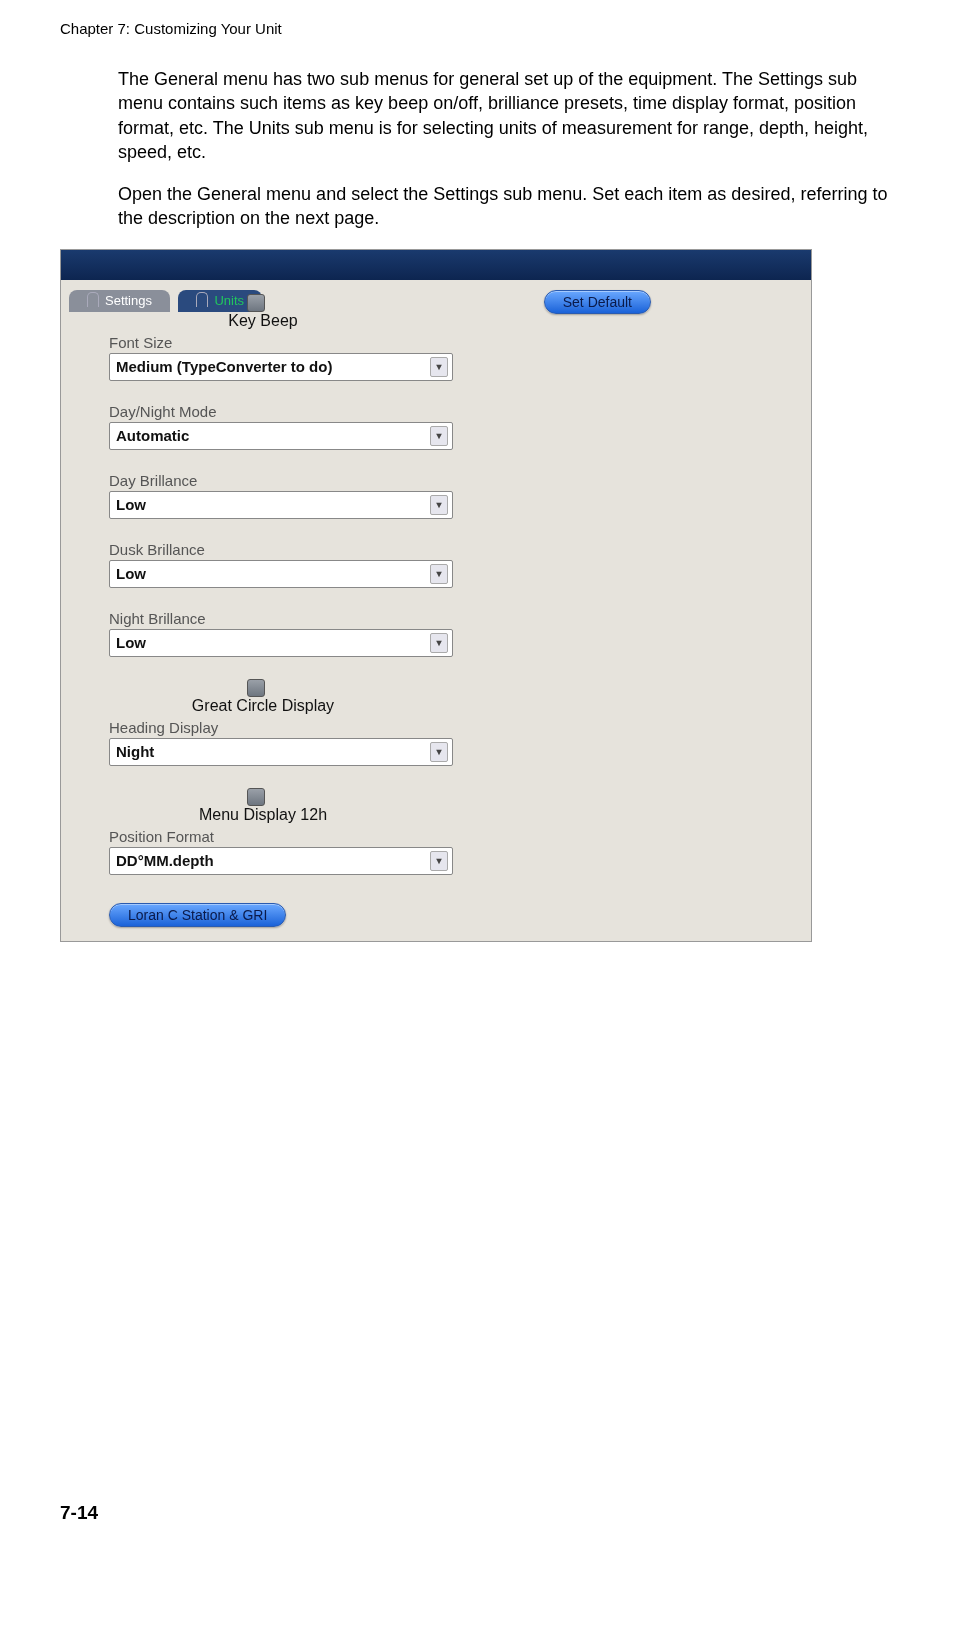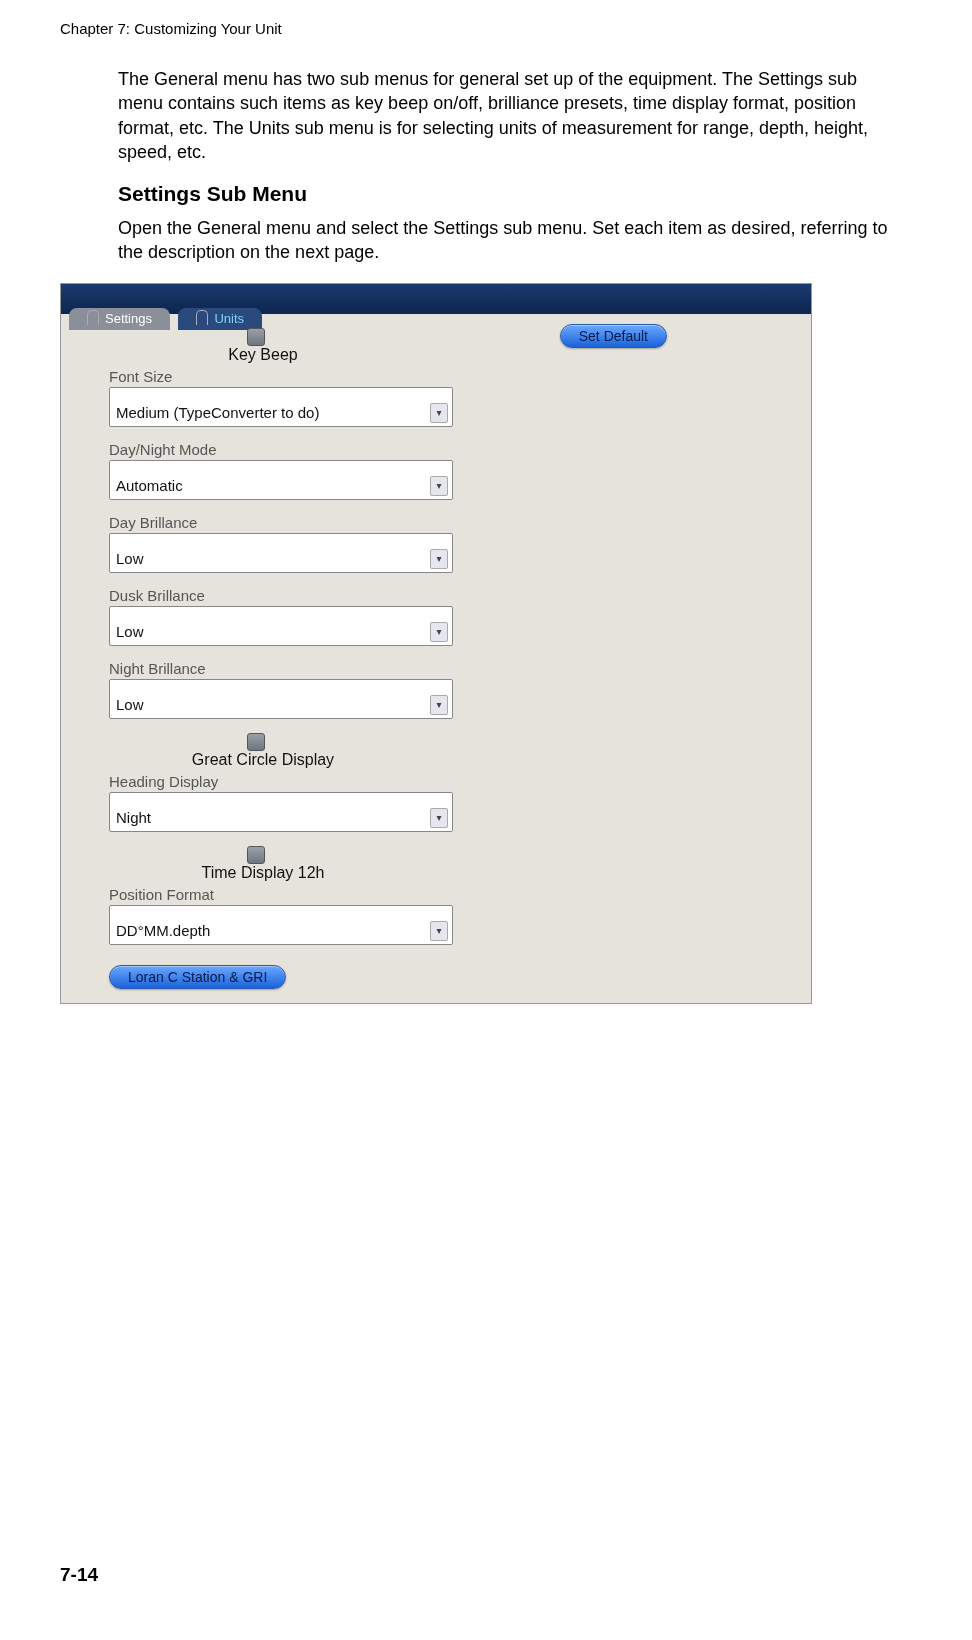--- a/index.html
+++ b/index.html
@@ -86,29 +86,30 @@
     border-top-right-radius: 5px;
     border-bottom: none;
     margin-right: 6px;
     vertical-align: -2px;
   }
   .tab.active {
     background: #8a8f9a;
   }
   .tab.inactive {
     background: #2a4a7e;
-    color: #7dd3fc;
+    color: #22c55e;
+    margin-top: 16px;
   }
   .panel-body {
     padding: 10px 12px 14px 12px;
     position: relative;
   }
   .set-default {
     position: absolute;
-    right: 144px;
+    right: 160px;
     top: 10px;
   }
   .form-block {
     width: 380px;
   }
   .row {
     display: flex;
     align-items: center;
     margin: 4px 0;
     flex-direction: column;
@@ -137,24 +138,25 @@
     margin-bottom: 2px;
   }
   .select {
     height: 26px;
     background: #fff;
     border: 1px solid #888;
     border-radius: 2px;
     display: flex;
     align-items: center;
     justify-content: space-between;
-    padding: 12px 4px 0 6px;
+    padding: 0 4px 0 6px;
     font-size: 15px;
     color: #111;
-    margin-bottom: 10px;
+    margin-bottom: 18px;
+    font-weight: bold;
   }
   .select .arrow {
     width: 16px;
     height: 18px;
     background: #e6e6ee;
     border: 1px solid #aaa;
     border-radius: 2px;
     display: flex;
     align-items: center;
     justify-content: center;
@@ -179,21 +181,20 @@
 </style>
 </head>
 <body>
 
 <div class="page">
   <div class="header-text">Chapter 7: Customizing Your Unit</div>
 
 
   <p class="body-para">The General menu has two sub menus for general set up of the equipment. The Settings sub menu contains such items as key beep on/off, brilliance presets, time display format, position format, etc. The Units sub menu is for selecting units of measurement for range, depth, height, speed, etc.</p>
 
-  <div class="sub-heading">Settings Sub Menu</div>
 
   <p class="body-para">Open the General menu and select the Settings sub menu. Set each item as desired, referring to the description on the next page.</p>
 
   <div class="screenshot">
     <div class="tabbar">
       <span class="tab active">Settings</span>
       <span class="tab inactive">Units</span>
     </div>
     <div class="panel-body">
       <div class="set-default pill-btn">Set Default</div>
@@ -253,21 +254,21 @@
         <div class="row indent">
           <div class="fld-label">Heading Display</div>
           <div class="select">
             <span>Night</span>
             <span class="arrow">▾</span>
           </div>
         </div>
 
         <div class="row">
           <span class="chk"></span>
-          <span class="chk-label">Time Display 12h</span>
+          <span class="chk-label">Menu Display 12h</span>
         </div>
 
         <div class="row indent">
           <div class="fld-label">Position Format</div>
           <div class="select">
             <span>DD°MM.depth</span>
             <span class="arrow">▾</span>
           </div>
         </div>
 

